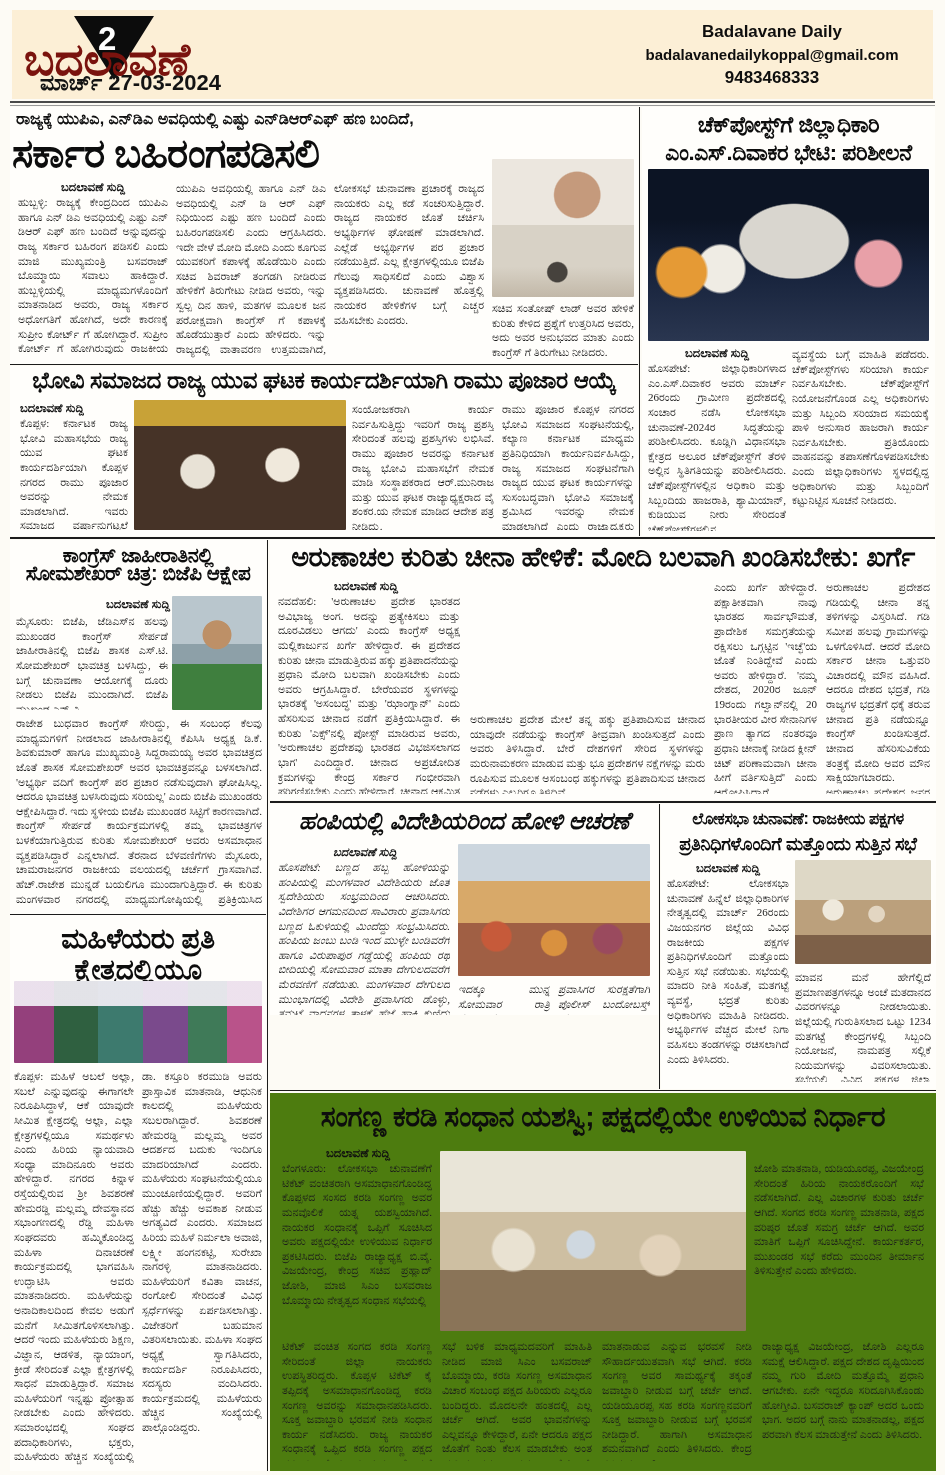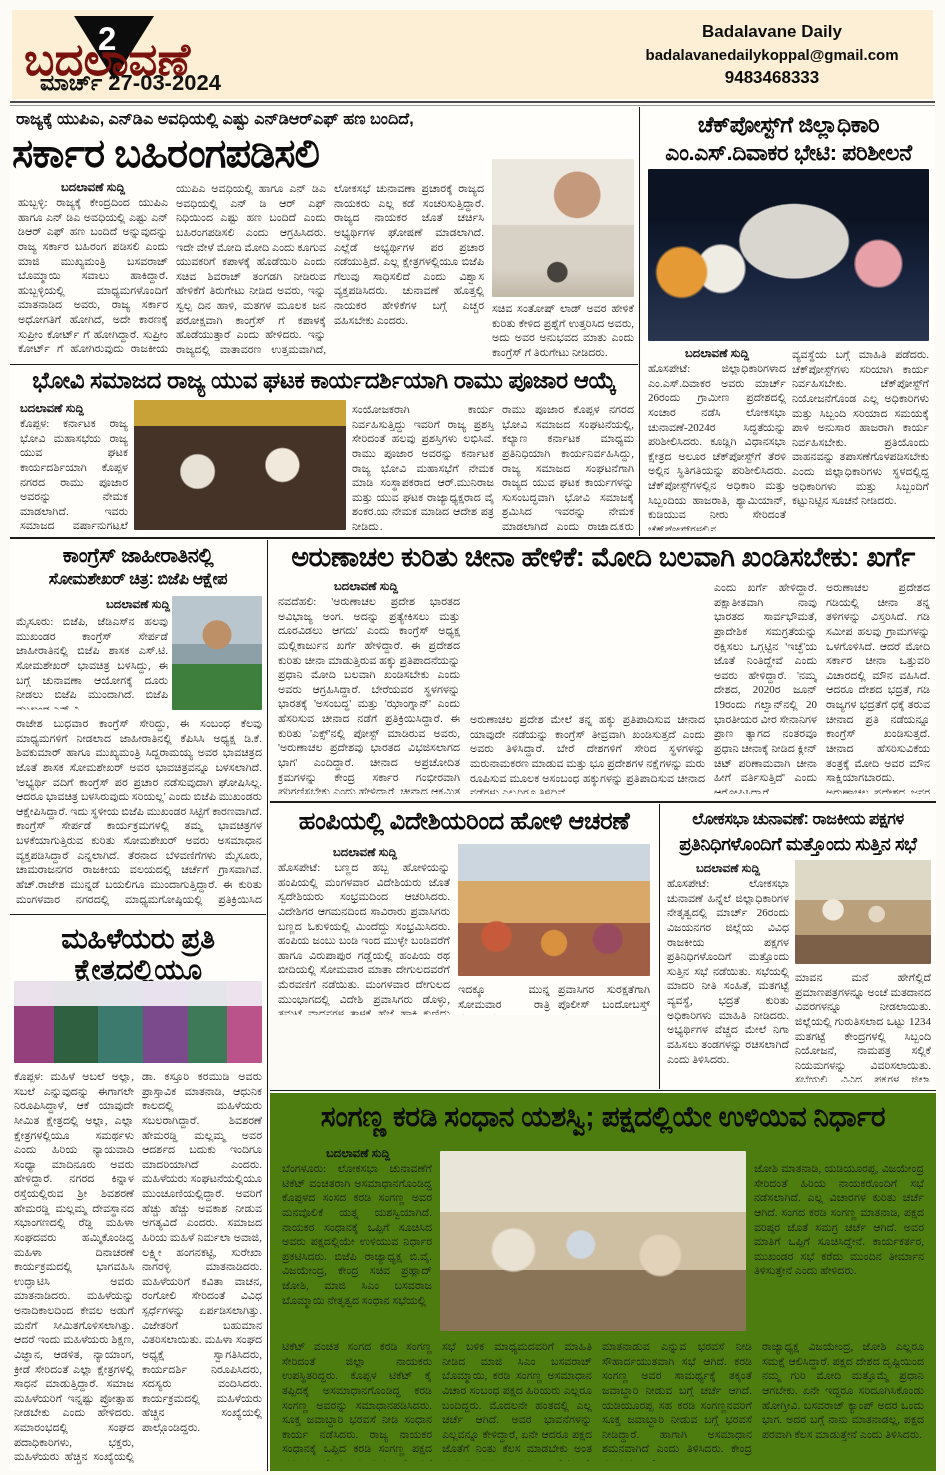--- a/index.html
+++ b/index.html
@@ -100,38 +100,38 @@
   <div class="hl abs" style="left:2px; top:2px; width:624px; font-size:23px; text-align:center;">ಭೋವಿ ಸಮಾಜದ ರಾಜ್ಯ ಯುವ ಘಟಕ ಕಾರ್ಯದರ್ಶಿಯಾಗಿ ರಾಮು ಪೂಜಾರ ಆಯ್ಕೆ</div>
   <div class="byline abs" style="left:10px; top:36px; width:108px; text-align:left;">ಬದಲಾವಣೆ ಸುದ್ದಿ</div>
   <div class="btx abs" style="left:10px; top:50px; width:108px; height:114px;">ಕೊಪ್ಪಳ: ಕರ್ನಾಟಕ ರಾಜ್ಯ ಭೋವಿ ಮಹಾಸಭೆಯ ರಾಜ್ಯ ಯುವ ಘಟಕ ಕಾರ್ಯದರ್ಶಿಯಾಗಿ ಕೊಪ್ಪಳ ನಗರದ ರಾಮು ಪೂಜಾರ ಅವರನ್ನು ನೇಮಕ ಮಾಡಲಾಗಿದೆ. ಇವರು ಸಮಾಜದ ವರ್ಷಾನುಗಟ್ಟಲೆ ಸಮಾಜದ ಸೇವೆ ಹಾಗೂ ಅಭಿವೃದ್ಧಿಗೆ ಶ್ರಮಿಸಿದವರಾಗಿದ್ದಾರೆ. ಸಂಗಮ ನೃತ್ಯ ಸಂಘದ</div>
   <div class="photo ph-bhovi" style="left:124px; top:34px; width:212px; height:130px;"></div>
   <div class="btx abs" style="left:342px; top:36px; width:142px; height:128px;">ಸಂಯೋಜಕರಾಗಿ ಕಾರ್ಯ ನಿರ್ವಹಿಸುತ್ತಿದ್ದು ಇವರಿಗೆ ರಾಜ್ಯ ಪ್ರಶಸ್ತಿ ಸೇರಿದಂತೆ ಹಲವು ಪ್ರಶಸ್ತಿಗಳು ಲಭಿಸಿವೆ. ರಾಮು ಪೂಜಾರ ಅವರನ್ನು ಕರ್ನಾಟಕ ರಾಜ್ಯ ಭೋವಿ ಮಹಾಸಭೆಗೆ ನೇಮಕ ಮಾಡಿ ಸಂಸ್ಥಾಪಕರಾದ ಆರ್.ಮುನಿರಾಜ ಮತ್ತು ಯುವ ಘಟಕ ರಾಜ್ಯಾಧ್ಯಕ್ಷರಾದ ವೈ ಶಂಕರ.ಯ ನೇಮಕ ಮಾಡಿದ ಆದೇಶ ಪತ್ರ ನೀಡಿದ್ದು.</div>
   <div class="btx abs" style="left:492px; top:36px; width:132px; height:128px;">ರಾಮು ಪೂಜಾರ ಕೊಪ್ಪಳ ನಗರದ ಭೋವಿ ಸಮಾಜದ ಸಂಘಟನೆಯಲ್ಲಿ, ಕಲ್ಯಾಣ ಕರ್ನಾಟಕ ಮಾಧ್ಯಮ ಪ್ರತಿನಿಧಿಯಾಗಿ ಕಾರ್ಯನಿರ್ವಹಿಸಿದ್ದು, ರಾಜ್ಯ ಸಮಾಜದ ಸಂಘಟನೆಗಾಗಿ ರಾಜ್ಯದ ಯುವ ಘಟಕ ಕಾರ್ಯಗಳನ್ನು ಸುಸಂಬದ್ಧವಾಗಿ ಭೋವಿ ಸಮಾಜಕ್ಕೆ ಶ್ರಮಿಸಿದ ಇವರನ್ನು ನೇಮಕ ಮಾಡಲಾಗಿದೆ ಎಂದು ರಾಜ್ಯಾಧ್ಯಕ್ಷರು ತಿಳಿಸಿದರು.</div>
 </div>
 
 <div class="art" style="left:10px; top:540px; width:256px; height:408px;">
   <div class="hl abs" style="left:4px; top:4px; width:248px; font-size:20px; text-align:center;">ಕಾಂಗ್ರೆಸ್ ಜಾಹೀರಾತಿನಲ್ಲಿ</div>
-  <div class="hl abs" style="left:4px; top:30px; width:248px; font-size:16px; text-align:center;">ಸೋಮಶೇಖರ್ ಚಿತ್ರ: ಬಿಜೆಪಿ ಆಕ್ಷೇಪ</div>
+  <div class="hl abs" style="left:4px; top:22px; width:248px; font-size:20px; text-align:center;">ಸೋಮಶೇಖರ್ ಚಿತ್ರ: ಬಿಜೆಪಿ ಆಕ್ಷೇಪ</div>
   <div class="byline abs" style="left:4px; top:58px; width:248px;">ಬದಲಾವಣೆ ಸುದ್ದಿ</div>
   <div class="btx abs" style="left:6px; top:74px; width:152px; height:96px;">ಮೈಸೂರು: ಬಿಜೆಪಿ, ಜೆಡಿಎಸ್‌ನ ಹಲವು ಮುಖಂಡರ ಕಾಂಗ್ರೆಸ್ ಸೇರ್ಪಡೆ ಜಾಹೀರಾತಿನಲ್ಲಿ ಬಿಜೆಪಿ ಶಾಸಕ ಎಸ್.ಟಿ. ಸೋಮಶೇಖರ್ ಭಾವಚಿತ್ರ ಬಳಸಿದ್ದು, ಈ ಬಗ್ಗೆ ಚುನಾವಣಾ ಆಯೋಗಕ್ಕೆ ದೂರು ನೀಡಲು ಬಿಜೆಪಿ ಮುಂದಾಗಿದೆ. ಬಿಜೆಪಿ ಮುಖಂಡ ಎನ್.ವಿ.</div>
   <div class="photo ph-portrait" style="left:162px; top:56px; width:90px; height:114px;"></div>
   <div class="btx abs" style="left:6px; top:176px; width:246px; height:192px;">ರಾಜೇಶ ಬುಧವಾರ ಕಾಂಗ್ರೆಸ್ ಸೇರಿದ್ದು, ಈ ಸಂಬಂಧ ಕೆಲವು ಮಾಧ್ಯಮಗಳಿಗೆ ನೀಡಲಾದ ಜಾಹೀರಾತಿನಲ್ಲಿ ಕೆಪಿಸಿಸಿ ಅಧ್ಯಕ್ಷ ಡಿ.ಕೆ. ಶಿವಕುಮಾರ್ ಹಾಗೂ ಮುಖ್ಯಮಂತ್ರಿ ಸಿದ್ದರಾಮಯ್ಯ ಅವರ ಭಾವಚಿತ್ರದ ಜೊತೆ ಶಾಸಕ ಸೋಮಶೇಖರ್ ಅವರ ಭಾವಚಿತ್ರವನ್ನೂ ಬಳಸಲಾಗಿದೆ. 'ಅಭ್ಯರ್ಥಿ ವದಿಗೆ ಕಾಂಗ್ರೆಸ್ ಪರ ಪ್ರಚಾರ ನಡೆಸುವುದಾಗಿ ಘೋಷಿಸಿಲ್ಲ. ಆದರೂ ಭಾವಚಿತ್ರ ಬಳಸಿರುವುದು ಸರಿಯಲ್ಲ' ಎಂದು ಬಿಜೆಪಿ ಮುಖಂಡರು ಆಕ್ಷೇಪಿಸಿದ್ದಾರೆ. ಇದು ಸ್ಥಳೀಯ ಬಿಜೆಪಿ ಮುಖಂಡರ ಸಿಟ್ಟಿಗೆ ಕಾರಣವಾಗಿದೆ. ಕಾಂಗ್ರೆಸ್ ಸೇರ್ಪಡೆ ಕಾರ್ಯಕ್ರಮಗಳಲ್ಲಿ ತಮ್ಮ ಭಾವಚಿತ್ರಗಳ ಬಳಕೆಯಾಗುತ್ತಿರುವ ಕುರಿತು ಸೋಮಶೇಖರ್ ಅವರು ಅಸಮಾಧಾನ ವ್ಯಕ್ತಪಡಿಸಿದ್ದಾರೆ ಎನ್ನಲಾಗಿದೆ. ತೆರನಾದ ಬೆಳವಣಿಗೆಗಳು ಮೈಸೂರು, ಚಾಮರಾಜನಗರ ರಾಜಕೀಯ ವಲಯದಲ್ಲಿ ಚರ್ಚೆಗೆ ಗ್ರಾಸವಾಗಿವೆ. ಹೆಚ್.ರಾಜೇಶ ಮುನ್ನಡೆ ಬಯಲಿಗೂ ಮುಂದಾಗುತ್ತಿದ್ದಾರೆ. ಈ ಕುರಿತು ಮಂಗಳವಾರ ನಗರದಲ್ಲಿ ಮಾಧ್ಯಮಗೋಷ್ಠಿಯಲ್ಲಿ ಪ್ರತಿಕ್ರಿಯಿಸಿದ ಮುಖಂಡರು 'ಈ ಸಂಬಂಧ ಚುನಾವಣಾ ಆಯೋಗಕ್ಕೆ ದೂರು ನೀಡುತ್ತೇವೆ' ಎಂದು ತಿಳಿಸಿದರು.</div>
 </div>
 
 <div class="art" style="left:270px; top:540px; width:666px; height:260px;">
   <div class="hl abs" style="left:2px; top:2px; width:662px; font-size:27px; text-align:center;">ಅರುಣಾಚಲ ಕುರಿತು ಚೀನಾ ಹೇಳಿಕೆ: ಮೋದಿ ಬಲವಾಗಿ ಖಂಡಿಸಬೇಕು: ಖರ್ಗೆ</div>
   <div class="byline abs" style="left:10px; top:40px; width:172px;">ಬದಲಾವಣೆ ಸುದ್ದಿ</div>
   <div class="btx abs" style="left:8px; top:54px; width:182px; height:200px;">ನವದೆಹಲಿ: 'ಅರುಣಾಚಲ ಪ್ರದೇಶ ಭಾರತದ ಅವಿಭಾಜ್ಯ ಅಂಗ. ಅದನ್ನು ಪ್ರತ್ಯೇಕಿಸಲು ಮತ್ತು ದೂರವಿಡಲು ಆಗದು' ಎಂದು ಕಾಂಗ್ರೆಸ್ ಅಧ್ಯಕ್ಷ ಮಲ್ಲಿಕಾರ್ಜುನ ಖರ್ಗೆ ಹೇಳಿದ್ದಾರೆ. ಈ ಪ್ರದೇಶದ ಕುರಿತು ಚೀನಾ ಮಾಡುತ್ತಿರುವ ಹಕ್ಕು ಪ್ರತಿಪಾದನೆಯನ್ನು ಪ್ರಧಾನಿ ಮೋದಿ ಬಲವಾಗಿ ಖಂಡಿಸಬೇಕು ಎಂದು ಅವರು ಆಗ್ರಹಿಸಿದ್ದಾರೆ. ಬೇರೆಯವರ ಸ್ಥಳಗಳನ್ನು ಭಾರತಕ್ಕೆ 'ಅಸಂಬದ್ಧ' ಮತ್ತು 'ಝಾಂಗ್ನಾನ್' ಎಂದು ಹೆಸರಿಸುವ ಚೀನಾದ ನಡೆಗೆ ಪ್ರತಿಕ್ರಿಯಿಸಿದ್ದಾರೆ. ಈ ಕುರಿತು 'ಎಕ್ಸ್'ನಲ್ಲಿ ಪೋಸ್ಟ್ ಮಾಡಿರುವ ಅವರು, 'ಅರುಣಾಚಲ ಪ್ರದೇಶವು ಭಾರತದ ವಿಭಜಿಸಲಾಗದ ಭಾಗ' ಎಂದಿದ್ದಾರೆ. ಚೀನಾದ ಅಪ್ರಚೋದಿತ ಕ್ರಮಗಳನ್ನು ಕೇಂದ್ರ ಸರ್ಕಾರ ಗಂಭೀರವಾಗಿ ಪರಿಗಣಿಸಬೇಕು ಎಂದು ಹೇಳಿದ್ದಾರೆ. ಚೀನಾದ ಆಕ್ರಮಿತ ಪ್ರದೇಶಗಳ ಕುರಿತು ಸರ್ಕಾರ ಉತ್ತರಿಸಬೇಕಿದೆ ಎಂದಿದ್ದಾರೆ.</div>
   <div class="photo ph-kharge" style="left:200px; top:26px; width:235px; height:140px;"></div>
   <div class="btx abs" style="left:200px; top:172px; width:235px; height:82px;">ಅರುಣಾಚಲ ಪ್ರದೇಶ ಮೇಲೆ ತನ್ನ ಹಕ್ಕು ಪ್ರತಿಪಾದಿಸುವ ಚೀನಾದ ಯಾವುದೇ ನಡೆಯನ್ನು ಕಾಂಗ್ರೆಸ್ ತೀವ್ರವಾಗಿ ಖಂಡಿಸುತ್ತದೆ ಎಂದು ಅವರು ತಿಳಿಸಿದ್ದಾರೆ. ಬೇರೆ ದೇಶಗಳಿಗೆ ಸೇರಿದ ಸ್ಥಳಗಳನ್ನು ಮರುನಾಮಕರಣ ಮಾಡುವ ಮತ್ತು ಭೂ ಪ್ರದೇಶಗಳ ನಕ್ಷೆಗಳನ್ನು ಮರು ರೂಪಿಸುವ ಮೂಲಕ ಅಸಂಬಂಧ ಹಕ್ಕುಗಳನ್ನು ಪ್ರತಿಪಾದಿಸುವ ಚೀನಾದ ನಡೆಗಳು ಎಲ್ಲರಿಗೂ ತಿಳಿದಿವೆ</div>
   <div class="btx abs" style="left:444px; top:40px; width:103px; height:214px;">ಎಂದು ಖರ್ಗೆ ಹೇಳಿದ್ದಾರೆ. ಪಕ್ಷಾತೀತವಾಗಿ ನಾವು ಭಾರತದ ಸಾರ್ವಭೌಮತೆ, ಪ್ರಾದೇಶಿಕ ಸಮಗ್ರತೆಯನ್ನು ರಕ್ಷಿಸಲು ಒಗ್ಗಟ್ಟಿನ 'ಇಚ್ಛೆ'ಯ ಜೊತೆ ನಿಂತಿದ್ದೇವೆ ಎಂದು ಅವರು ಹೇಳಿದ್ದಾರೆ. 'ನಮ್ಮ ದೇಶದ, 2020ರ ಜೂನ್ 19ರಂದು ಗಲ್ವಾನ್‌ನಲ್ಲಿ 20 ಭಾರತೀಯರ ವೀರ ಸೇನಾನಿಗಳ ಪ್ರಾಣ ತ್ಯಾಗದ ನಂತರವೂ ಪ್ರಧಾನಿ ಚೀನಾಕ್ಕೆ ನೀಡಿದ ಕ್ಲೀನ್ ಚಿಟ್ ಪರಿಣಾಮವಾಗಿ ಚೀನಾ ಹೀಗೆ ವರ್ತಿಸುತ್ತಿದೆ' ಎಂದು ಆರೋಪಿಸಿದ್ದಾರೆ.</div>
   <div class="btx abs" style="left:556px; top:40px; width:104px; height:214px;">ಅರುಣಾಚಲ ಪ್ರದೇಶದ ಗಡಿಯಲ್ಲಿ ಚೀನಾ ತನ್ನ ತಳಿಗಳನ್ನು ವಿಸ್ತರಿಸಿದೆ. ಗಡಿ ಸಮೀಪ ಹಲವು ಗ್ರಾಮಗಳನ್ನು ಒಳಗೊಳಿಸಿದೆ. ಆದರೆ ಮೋದಿ ಸರ್ಕಾರ ಚೀನಾ ಒತ್ತುವರಿ ವಿಚಾರದಲ್ಲಿ ಮೌನ ವಹಿಸಿದೆ. ಆದರೂ ದೇಶದ ಭದ್ರತೆ, ಗಡಿ ರಾಜ್ಯಗಳ ಭದ್ರತೆಗೆ ಧಕ್ಕೆ ತರುವ ಚೀನಾದ ಪ್ರತಿ ನಡೆಯನ್ನೂ ಕಾಂಗ್ರೆಸ್ ಖಂಡಿಸುತ್ತದೆ. ಚೀನಾದ ಹೆಸರಿಸುವಿಕೆಯ ತಂತ್ರಕ್ಕೆ ಮೋದಿ ಅವರ ಮೌನ ಸಾಕ್ಷಿಯಾಗಬಾರದು. ಅರುಣಾಚಲ ಪ್ರದೇಶದ ಜನರ ಪರ ಕಾಂಗ್ರೆಸ್ ನಿಲ್ಲುತ್ತದೆ ಎಂದು ಖರ್ಗೆ ಹೇಳಿದ್ದಾರೆ.</div>
 </div>
 
-<div class="art" style="left:270px; top:804px; width:388px; height:211px;">
+<div class="art" style="left:270px; top:804px; width:388px; height:211px;font-style:italic;">
   <div class="hl abs" style="left:2px; top:4px; width:384px; font-size:24px; text-align:center;">ಹಂಪಿಯಲ್ಲಿ ವಿದೇಶಿಯರಿಂದ ಹೋಳಿ ಆಚರಣೆ</div>
   <div class="byline abs" style="left:10px; top:42px; width:170px;">ಬದಲಾವಣೆ ಸುದ್ದಿ</div>
   <div class="btx abs" style="left:8px; top:56px; width:172px; height:222px;">ಹೊಸಪೇಟೆ: ಬಣ್ಣದ ಹಬ್ಬ ಹೋಳಿಯನ್ನು ಹಂಪಿಯಲ್ಲಿ ಮಂಗಳವಾರ ವಿದೇಶಿಯರು ಜೊತೆ ಸ್ವದೇಶಿಯರು ಸಂಭ್ರಮದಿಂದ ಆಚರಿಸಿದರು. ವಿದೇಶಿಗರ ಆಗಮನದಿಂದ ಸಾವಿರಾರು ಪ್ರವಾಸಿಗರು ಬಣ್ಣದ ಓಕುಳಿಯಲ್ಲಿ ಮಿಂದೆದ್ದು ಸಂಭ್ರಮಿಸಿದರು. ಹಂಪಿಯ ಜಂಬು ಬಂಡಿ ಇಂದ ಮುಳ್ಳೇ ಬಂಡಿವರೆಗೆ ಹಾಗೂ ವಿರುಪಾಪುರ ಗಡ್ಡೆಯಲ್ಲಿ ಹಂಪಿಯ ರಥ ಬೀದಿಯಲ್ಲಿ ಸೋಮವಾರ ಮಾತಾ ದೇಗುಲದವರೆಗೆ ಮೆರವಣಿಗೆ ನಡೆಯಿತು. ಮಂಗಳವಾರ ದೇಗುಲದ ಮುಂಭಾಗದಲ್ಲಿ ವಿದೇಶಿ ಪ್ರವಾಸಿಗರು ಡೊಳ್ಳು, ತಮಟೆ ವಾದನಗಳ ತಾಳಕ್ಕೆ ಹೆಜ್ಜೆ ಹಾಕಿ ಕುಣಿದು ಕುಪ್ಪಳಿಸಿ, ಬಣ್ಣದ ಓಕುಳಿಯಲ್ಲಿ ಮಿಂದೆದ್ದರು.</div>
   <div class="photo ph-holi" style="left:188px; top:40px; width:192px; height:132px;"></div>
   <div class="btx abs" style="left:188px; top:178px; width:92px; height:100px;">ಇದಕ್ಕೂ ಮುನ್ನ ಸೋಮವಾರ ರಾತ್ರಿ ರೇವಣಸಿದ್ದೇಶ್ವರ ದೇಗುಲದ ಬಳಿ ಹಿರಿಯರ ಸಮ್ಮುಖದಲ್ಲಿ ಕಾಮದಹನ ನಡೆಯಿತು. ಬೆಳಗ್ಗೆಯಿಂದಲೇ ಬಣ್ಣದ ಓಕುಳಿ ಆಟ ಆರಂಭವಾಯಿತು. ಕ್ಯಾಂಪ್, ಪಂಪಾ ಸರೋವರ, ಆನೆಗೊಂದಿ, ಸಾಣಾಪುರ ಸುತ್ತಮುತ್ತ ವಿದೇಶಿಯರು ಬಣ್ಣದ ಓಕುಳಿಯಲ್ಲಿ ಮಿಂದೆದ್ದರು.</div>
   <div class="btx abs" style="left:288px; top:178px; width:92px; height:100px;">ಪ್ರವಾಸಿಗರ ಸುರಕ್ಷತೆಗಾಗಿ ಪೊಲೀಸ್ ಬಂದೋಬಸ್ತ್ ಕಲ್ಪಿಸಲಾಗಿತ್ತು. ಮಧ್ಯಾಹ್ನದ ನಂತರ ತುಂಗಭದ್ರಾ ನದಿಯಲ್ಲಿ ಮಿಂದ ಪ್ರವಾಸಿಗರು ಬಣ್ಣ ಕಳೆದುಕೊಂಡರು. ಹಿಂದೂ ಧರ್ಮದ ಹಬ್ಬವನ್ನು ವಿದೇಶಿಯರು ಅಚ್ಚುಕಟ್ಟಾಗಿ ಆಚರಿಸಿದ್ದು ವಿಶೇಷ ಆಕರ್ಷಣೆಯಾಗಿತ್ತು.</div>
 </div>
 
 <div class="art" style="left:661px; top:804px; width:275px; height:285px;">
   <div class="hl abs" style="left:2px; top:6px; width:270px; font-size:16px; text-align:center;">ಲೋಕಸಭಾ ಚುನಾವಣೆ: ರಾಜಕೀಯ ಪಕ್ಷಗಳ</div>

